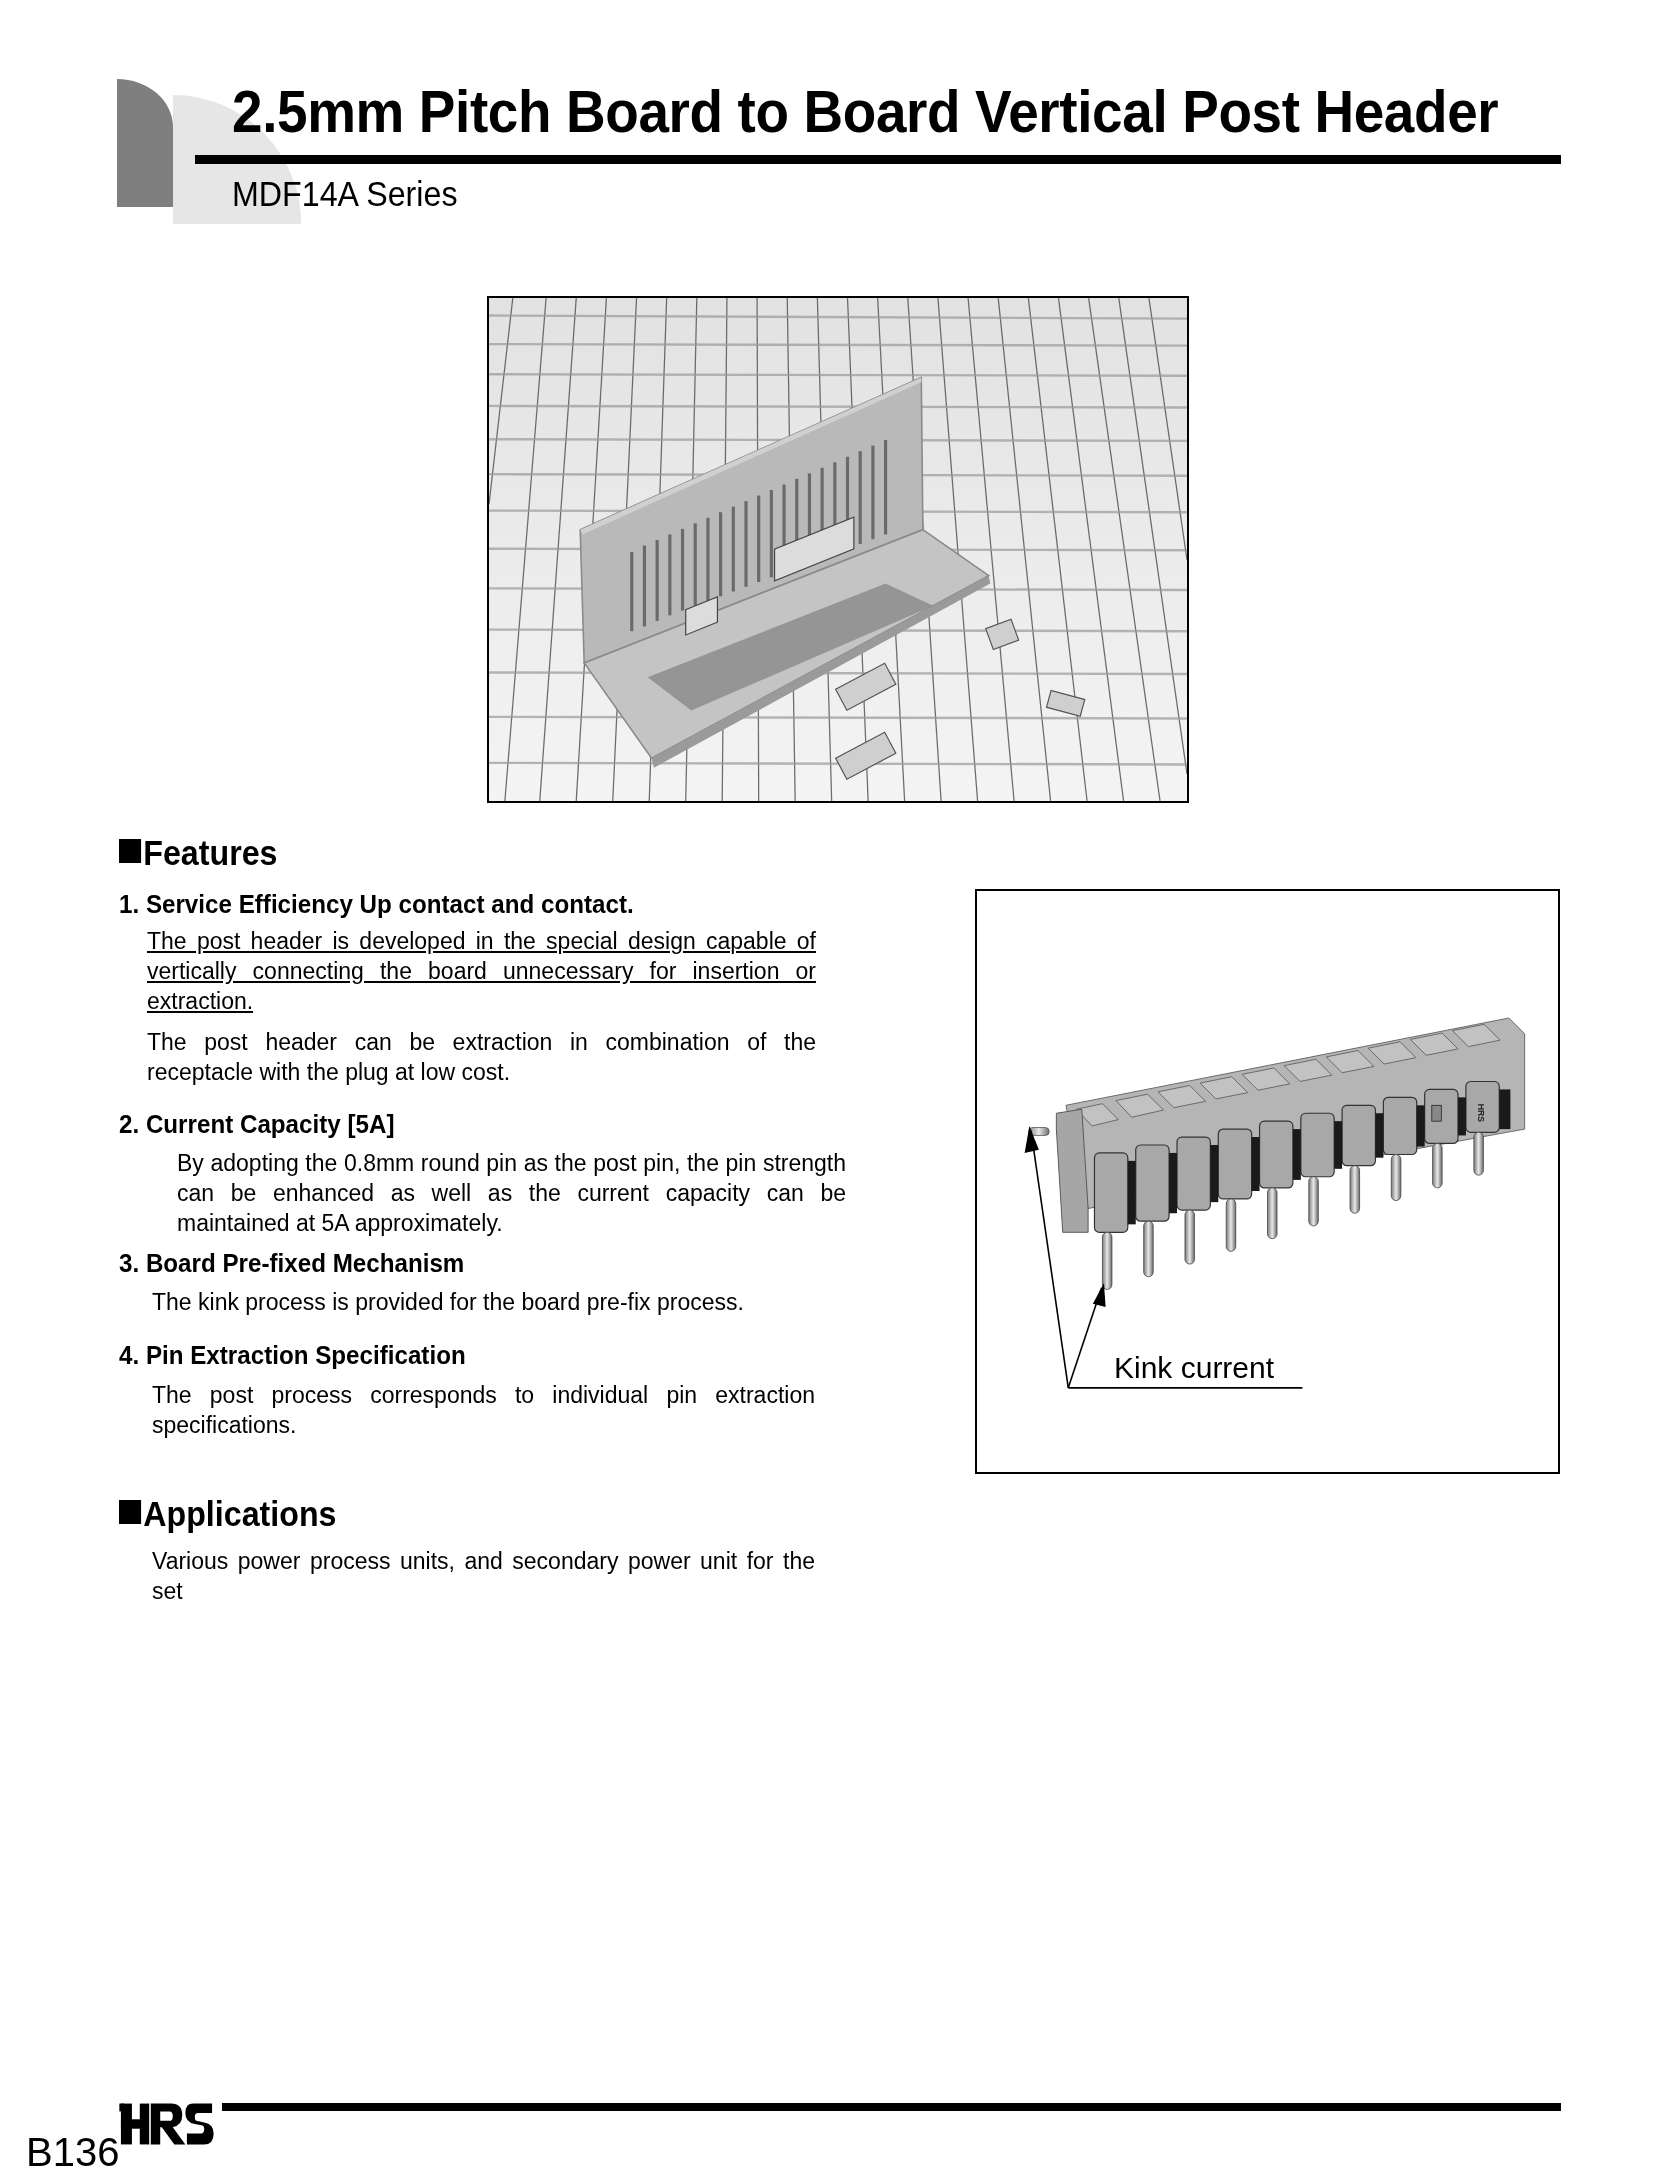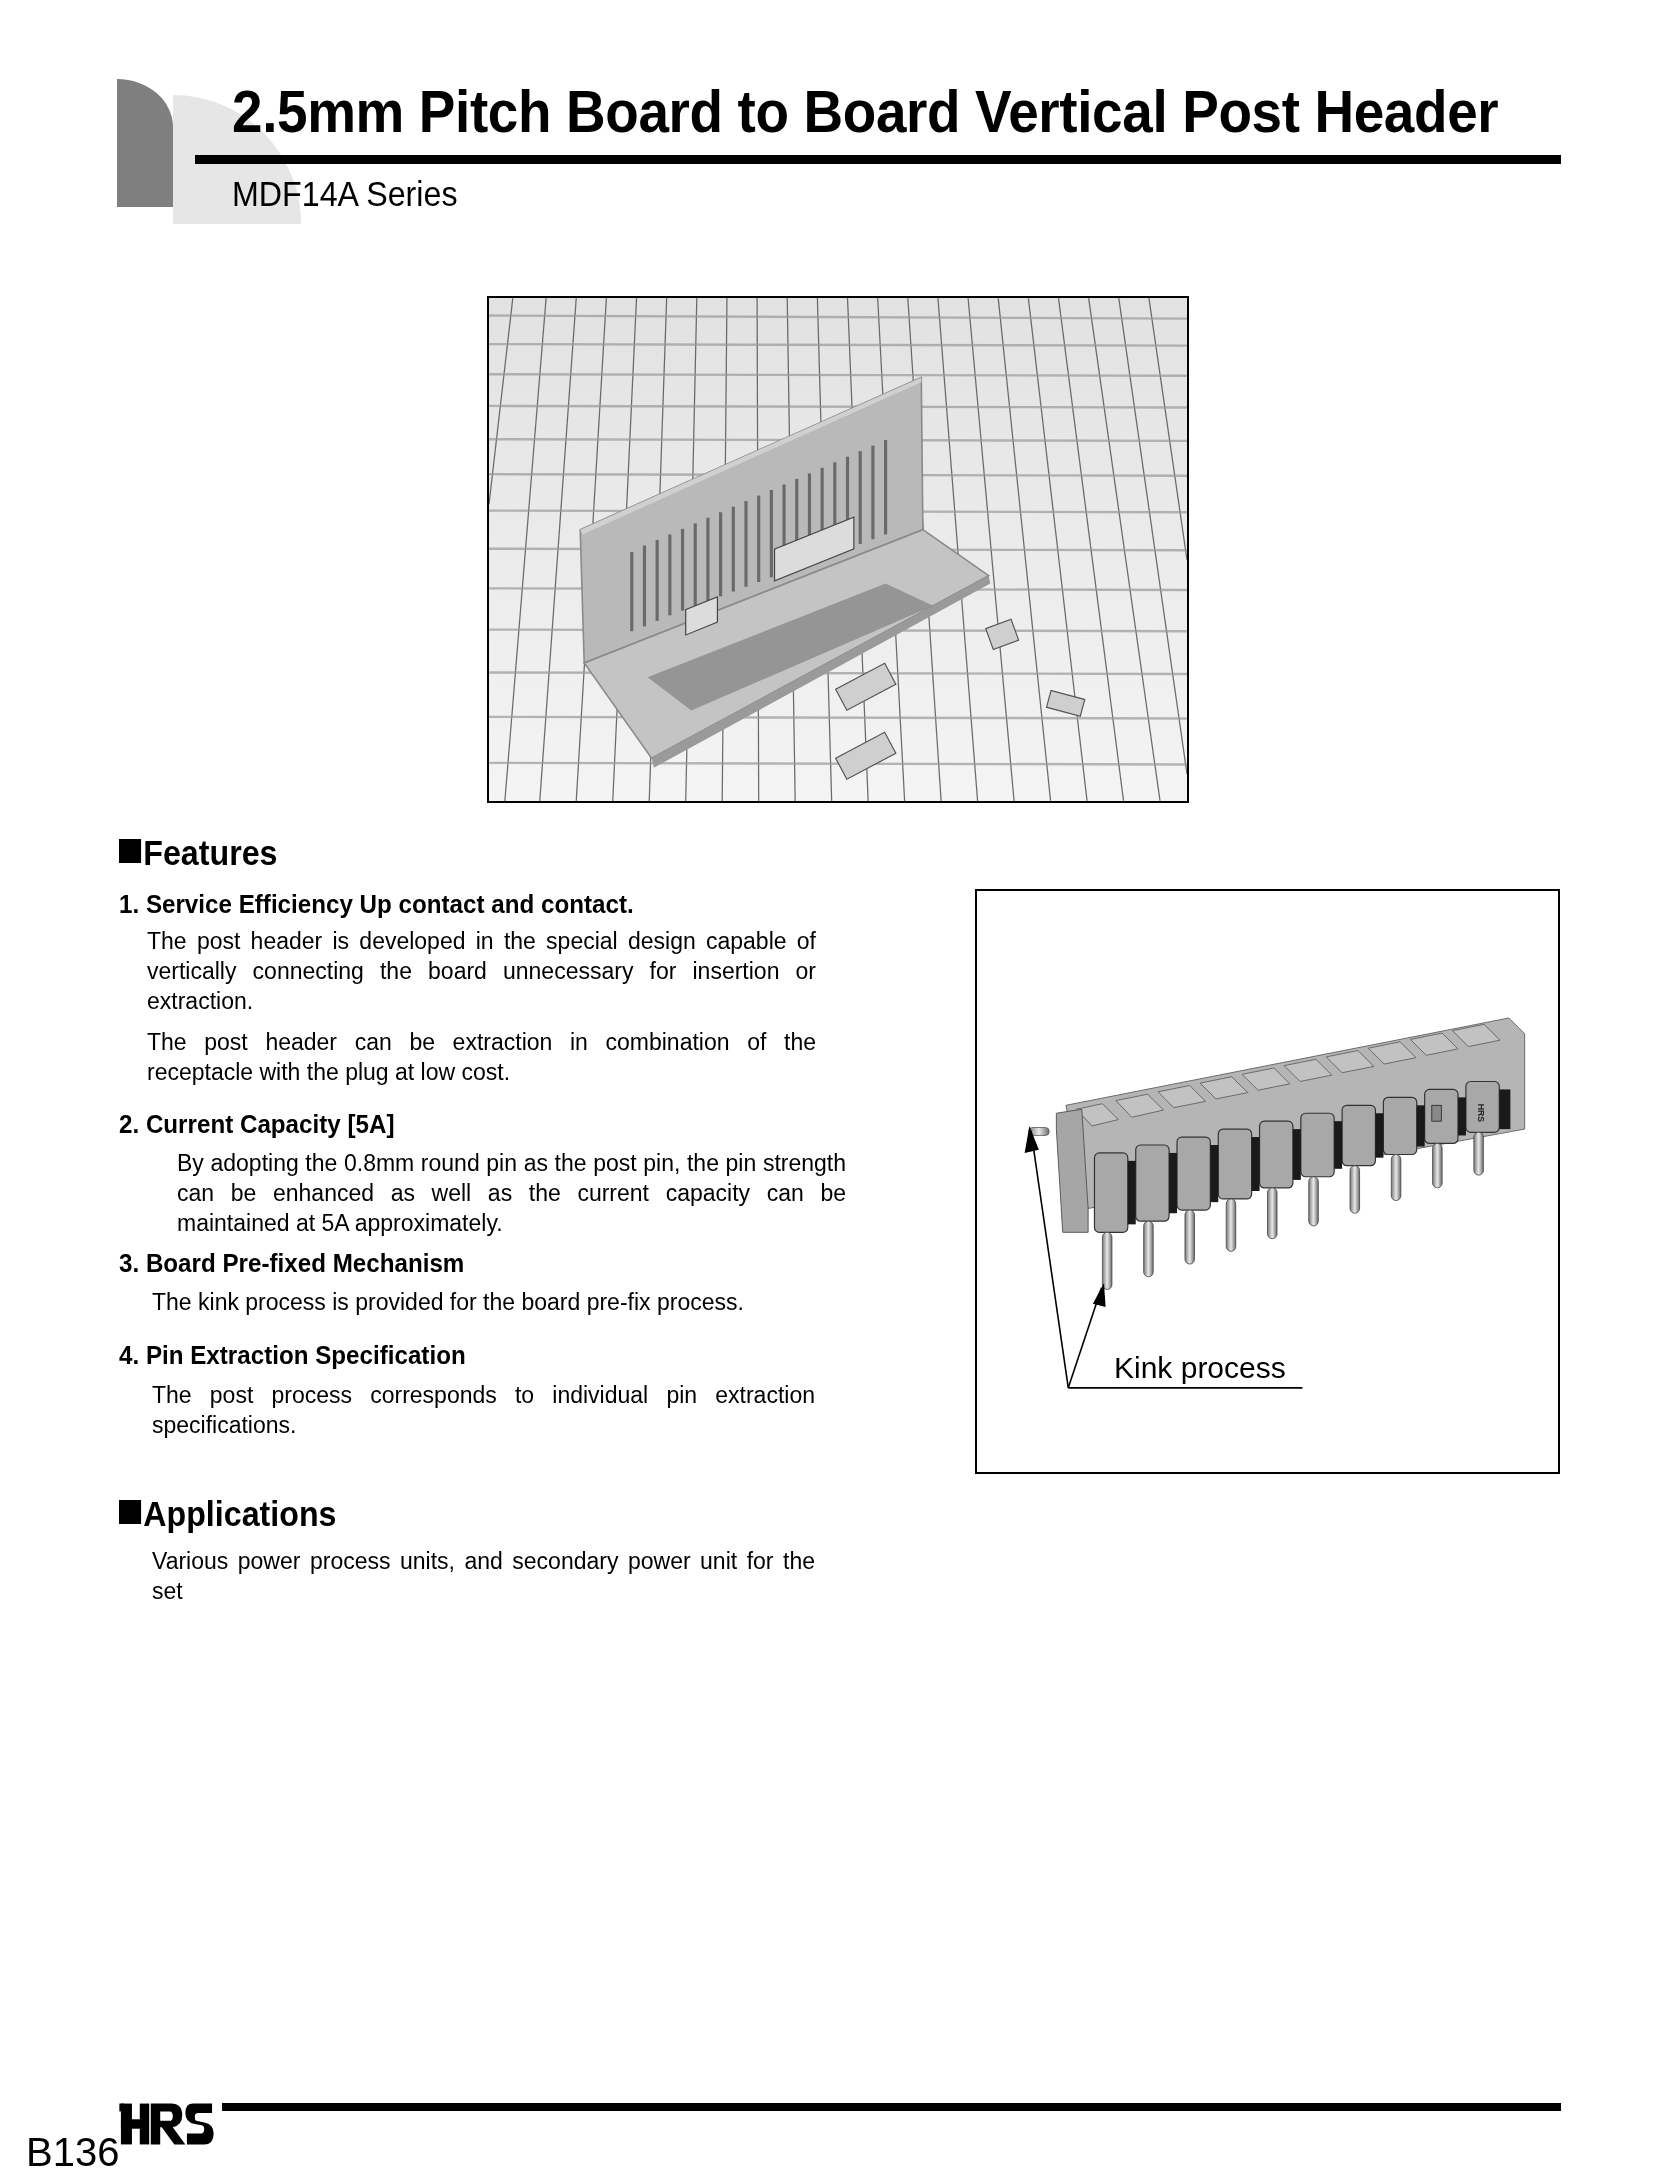--- a/index.html
+++ b/index.html
@@ -141,21 +141,21 @@
       <rect x="440" y="562" width="70" height="30" transform="rotate(-28 475 577)"></rect>
     </g>
   </svg>
 </div>
 
 <div class="abs section-heading" style="left:119px; top:833px;">
   <span class="sq"></span><span>Features</span>
 </div>
 
 <div class="abs item-heading" style="left:119px; top:889px;">1. Service Efficiency Up contact and contact.</div>
-<div class="abs para" style="left:147px; top:926px;">The post header is developed in the special design capable of vertically connecting the board unnecessary for insertion or extraction.</div>
+<div class="abs para" style="left:147px; top:926px;text-decoration:underline;">The post header is developed in the special design capable of vertically connecting the board unnecessary for insertion or extraction.</div>
 <div class="abs para" style="left:147px; top:1027px;">The post header can be extraction in combination of the receptacle with the plug at low cost.</div>
 
 <div class="abs item-heading" style="left:119px; top:1109px;">2. Current Capacity [5A]</div>
 <div class="abs para" style="left:147px; top:1148px;margin-left:30px;">By adopting the 0.8mm round pin as the post pin, the pin strength can be enhanced as well as the current capacity can be maintained at 5A approximately.</div>
 
 <div class="abs item-heading" style="left:119px; top:1248px;">3. Board Pre-fixed Mechanism</div>
 <div class="abs para" style="left:152px; top:1287px;">The kink process is provided for the board pre-fix process.</div>
 
 <div class="abs item-heading" style="left:119px; top:1340px;">4. Pin Extraction Specification</div>
 <div class="abs para" style="left:152px; top:1380px; width:663px;">The post process corresponds to individual pin extraction specifications.</div>
@@ -238,21 +238,21 @@
 
     <g stroke="#000" stroke-width="2" fill="none">
       <line x1="115" y1="626" x2="68" y2="302"></line>
       <line x1="115" y1="626" x2="157" y2="500"></line>
       <line x1="115" y1="626" x2="410" y2="626"></line>
     </g>
     <polygon points="66,296 60,330 78,326" fill="#000"></polygon>
     <polygon points="160,494 146,520 162,524" fill="#000"></polygon>
   </svg>
 </div>
-<div class="abs kink-label">Kink process</div>
+<div class="abs kink-label">Kink current</div>
 
 <div class="abs page-no">B136</div>
 <div class="abs logo">
   <svg width="95" height="44" viewBox="0 0 120 56">
 
     <rect x="2" y="2" width="14" height="52" fill="#000"></rect>
     <rect x="2" y="22" width="34" height="12" fill="#000"></rect>
     <rect x="26" y="2" width="12" height="52" fill="#000"></rect>
     <rect x="0" y="2" width="6" height="10" fill="#000"></rect>
 

